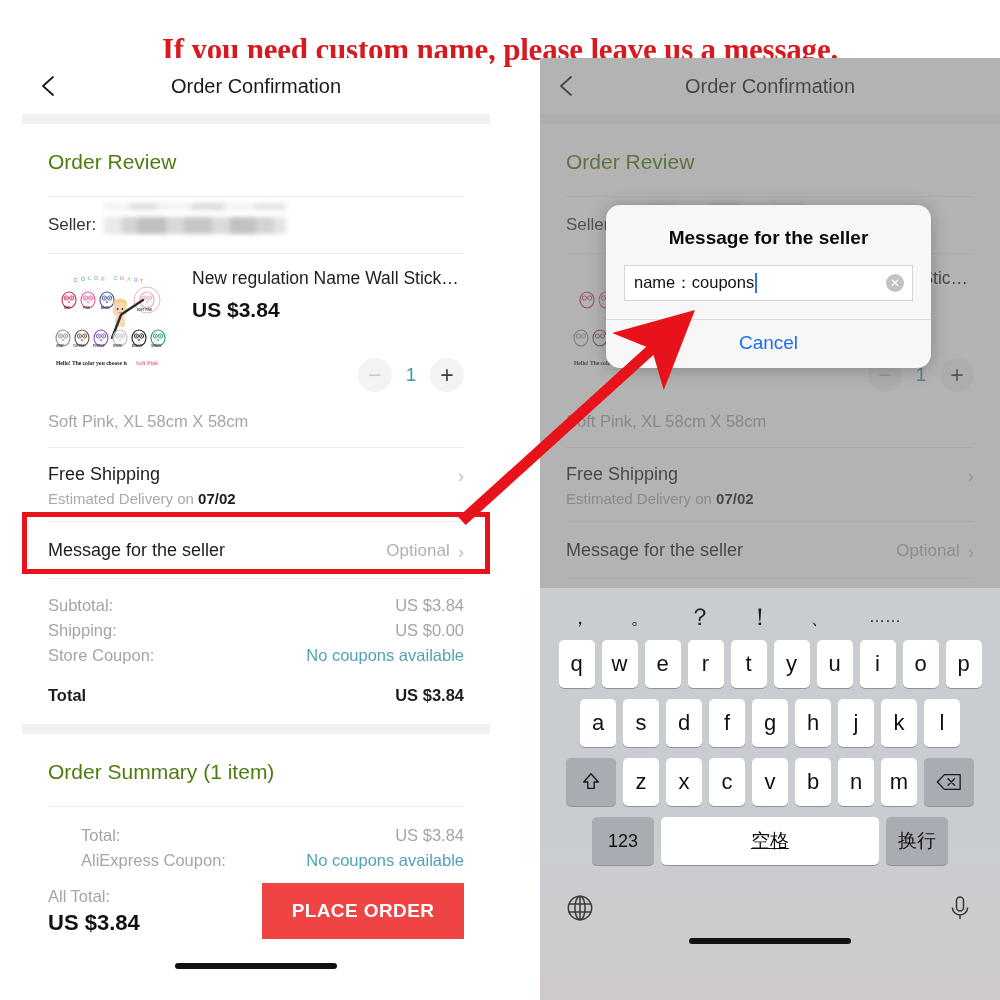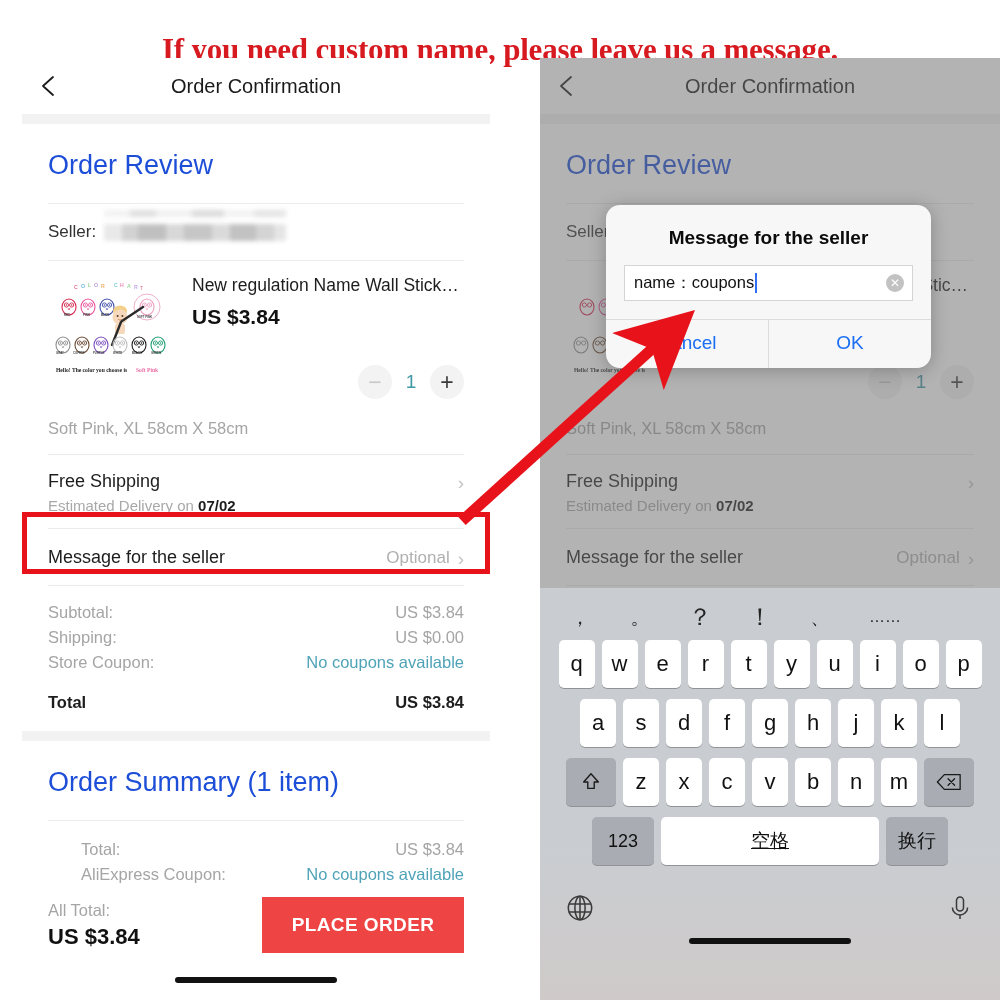--- a/index.html
+++ b/index.html
@@ -55,21 +55,21 @@
   .nav-title {
     width: 100%; text-align: center;
     font-size: 20px; color: #1a1a1a;
   }
 
   .sep-band { height: 10px; background: #f2f2f2; }
 
   
   .card { background: #ffffff; padding: 0 26px; }
   .section-title {
-    font-size: 27px; color: #1d4ed8;
+    font-size: 21px; color: #4d7c0f;
     padding: 26px 0 22px 0;
   }
   .hline { height: 1px; background: #ececec; }
 
   .seller-row {
     display: flex; align-items: center;
     padding: 18px 0 18px 0;
     font-size: 17px; color: #333;
   }
   .blur-name {
@@ -599,21 +599,20 @@
     <div class="dlg-title">Message for the seller</div>
     <div class="dlg-field-wrap">
       <div class="dlg-field">
         <span class="dlg-val">name：coupons</span>
         <span class="caret"></span>
         <span class="clear-ico">✕</span>
       </div>
     </div>
     <div class="dlg-actions">
       <button class="dlg-btn">Cancel</button>
-      <button class="dlg-btn">OK</button>
     </div>
   </div>
 
   <div class="keyboard">
     <div class="kb-punct">
       <span style="width:60px">，</span>
       <span style="width:60px">。</span>
       <span style="width:60px;font-size:24px">？</span>
       <span style="width:60px;font-size:24px">！</span>
       <span style="width:60px">、</span>

